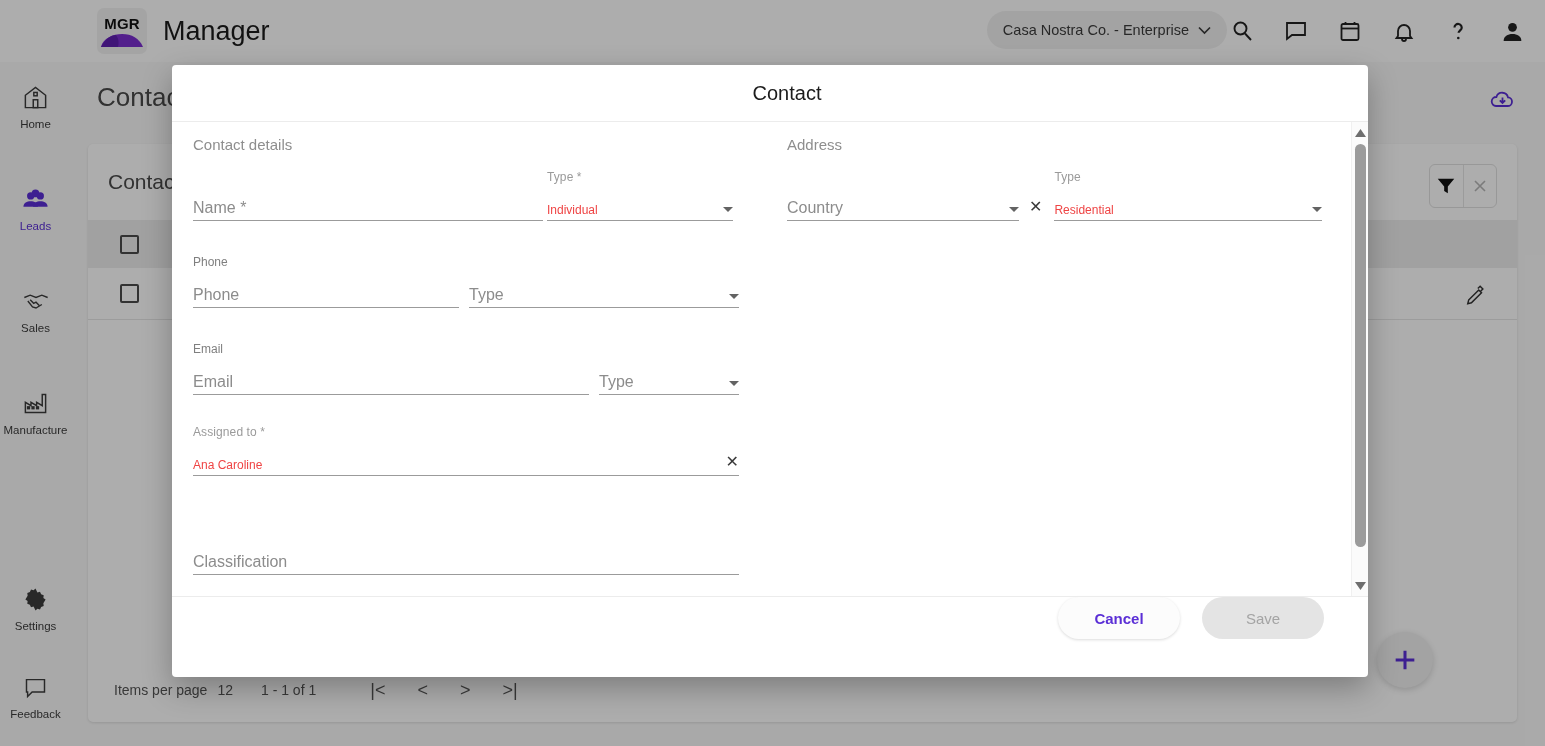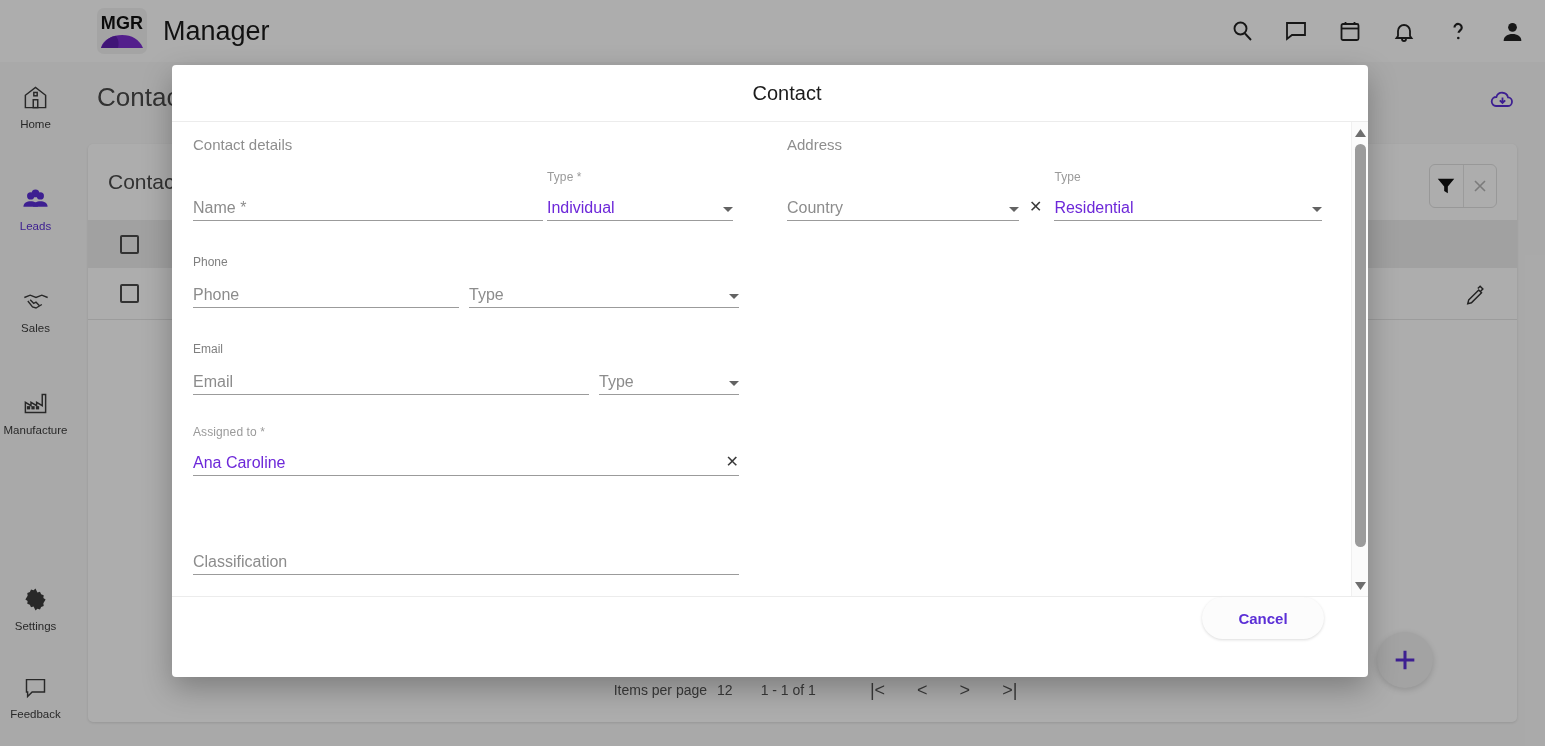--- a/index.html
+++ b/index.html
@@ -27,21 +27,21 @@
     position: absolute; left: 0; top: 0; width: 1545px; height: 62px;
     background: #ffffff;
     display: flex; align-items: center;
   }
   .logo-box {
     margin-left: 97px; width: 50px; height: 46px;
     background: #f2f2f2; border-radius: 7px;
     display: flex; flex-direction: column; align-items: center; justify-content: center;
     overflow: hidden;
   }
-  .logo-text { font-size: 18px; font-weight: bold; color: #111; letter-spacing: .2px; line-height: 1; margin-bottom: 2px;}
+  .logo-text { font-size: 15px; font-weight: bold; color: #111; letter-spacing: .2px; line-height: 1; margin-bottom: 2px;}
   .logo-swoosh { width: 42px; height: 14px; }
   .app-title { margin-left: 16px; font-size: 27px; color: #1b1b1b; font-weight: 400; }
 
   .org-chip {
     position: absolute; right: 318px; top: 11px;
     height: 38px; padding: 0 16px;
     border-radius: 19px; background: #f1f1f1;
     display: flex; align-items: center; gap: 9px;
     font-size: 14.5px; color: #3b3b3b;
     cursor: pointer;
@@ -104,21 +104,21 @@
     position: absolute; left: 0; top: 124px; width: 1429px; height: 52px;
     border-bottom: 1px solid #e6e6e6;
     display: flex; align-items: center;
   }
   .cbx { margin-left: 32px; width: 19px; height: 19px; border: 2px solid #4a4a4a; border-radius: 2px; cursor: pointer; }
   .row-edit { position: absolute; right: 30px; top: 16px; width: 22px; height: 22px; color: #333; cursor: pointer; }
 
   .paginator {
     position: absolute; left: 0; bottom: 14px; width: 1429px; height: 36px;
     display: flex; align-items: center; gap: 28px; padding-left: 26px;
-    font-size: 14px; color: #555; justify-content: center;
+    font-size: 14px; color: #555;
   }
   .pg-arrows { display: flex; align-items: center; gap: 32px; margin-left: 26px; color: #555; }
   .pg-arrows span { cursor: pointer; font-size: 18px; }
 
   .fab {
     position: absolute; left: 1377px; top: 632px;
     width: 56px; height: 56px; border-radius: 50%;
     background: #f0f0f0;
     display: flex; align-items: center; justify-content: center;
     box-shadow: 0 2px 6px rgba(0,0,0,0.16);
@@ -168,21 +168,21 @@
   .field .flabel {
     position: absolute; top: 0; left: 0;
     font-size: 12px; color: #9a9a9a; letter-spacing: .1px;
   }
   .field .fline {
     height: 31px;
     border-bottom: 1px solid #9b9b9b;
     display: flex; align-items: flex-end; justify-content: space-between;
     padding-bottom: 4px;
   }
-  .field .fval { font-size: 16px; color: #6d28d9; line-height: 1; }
+  .field .fval { font-size: 12px; color: #ef4444; line-height: 1; }
   .field .fplace { font-size: 16px; color: #8c8c8c; line-height: 1; }
   .caret {
     width: 0; height: 0; margin-bottom: 4px;
     border-left: 5px solid transparent; border-right: 5px solid transparent;
     border-top: 5px solid #636363;
     cursor: pointer;
   }
   .xmark { font-size: 16px; color: #3a3a3a; line-height: 1; margin-bottom: 1px; cursor: pointer; }
 
   .group-cap { font-size: 12px; color: #7f7f7f; margin-bottom: 6px; }
@@ -294,20 +294,26 @@
     <div class="topbar">
       <div class="logo-box">
         <span class="logo-text">MGR</span>
         <svg class="logo-swoosh" viewBox="0 0 42 14">
           <path d="M0 14 C2 5 12 1 21 1 C31 1 38 5 42 14 Z" fill="#7b2fcf"></path>
           <path d="M0 14 C4 6 10 2 15 2 C18 6 18 10 17 14 Z" fill="#5f1fb0"></path>
         </svg>
       </div>
       <span class="app-title">Manager</span>
 
+      <div class="org-chip">
+        <span>Casa Nostra Co. - Enterprise</span>
+        <svg width="13" height="9" viewBox="0 0 13 9">
+          <path d="M1 1.5 L6.5 7 L12 1.5" stroke="#3b3b3b" stroke-width="1.7" fill="none"></path>
+        </svg>
+      </div>
 
       <div class="topicons">
         <span class="topicon">
           <svg width="24" height="24" viewBox="0 0 24 24" fill="none" stroke="currentColor" stroke-width="1.9">
             <circle cx="10.5" cy="9.5" r="6"></circle>
               <path d="M15 14.5 L21 21"></path>
           </svg>
         </span>
         <span class="topicon">
           <svg width="24" height="24" viewBox="0 0 24 24" fill="none" stroke="currentColor" stroke-width="1.8">
@@ -518,15 +524,16 @@
         <span class="sb-arrow down">
           <svg width="11" height="8" viewBox="0 0 11 8">
               <path d="M5.5 8 L0 0 H11 Z" fill="#6e6e6e"></path>
             </svg>
         </span>
       </div>
     </div>
 
     <div class="modal-footer">
       <button class="btn btn-cancel">Cancel</button>
+      <button class="btn btn-save">Save</button>
     </div>
   </div>
 </div>
 
 </body></html>

